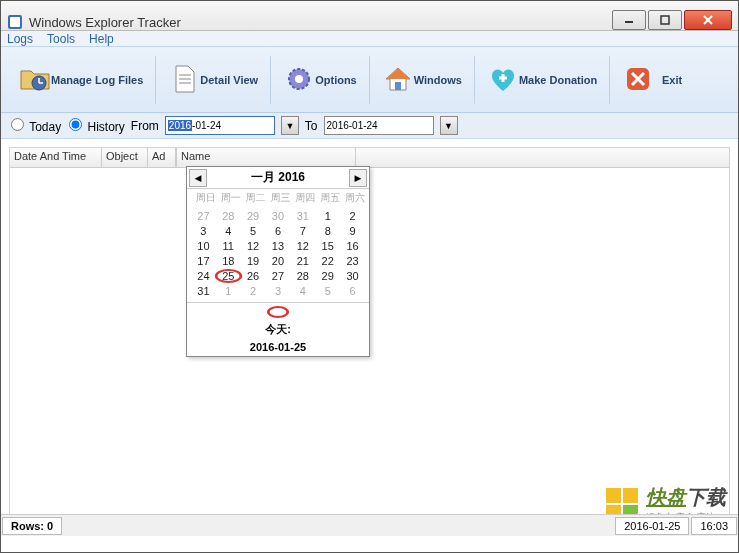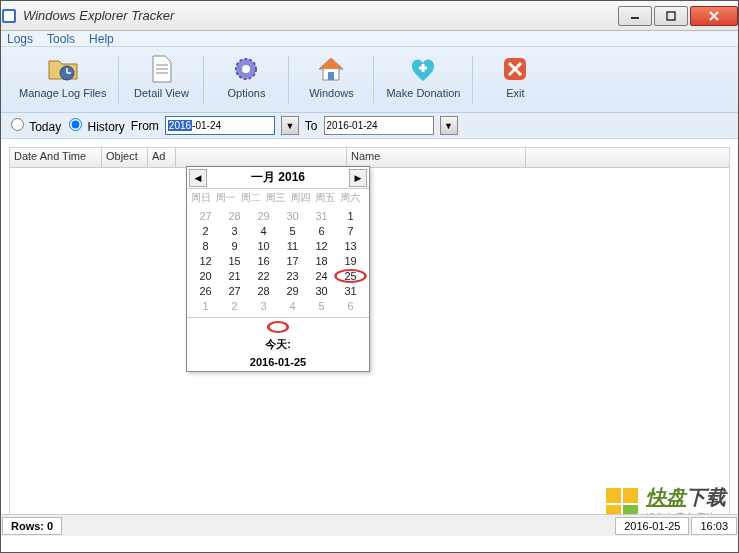--- a/index.html
+++ b/index.html
@@ -1,49 +1,49 @@
 <!DOCTYPE html>
 <html><head>
 <meta charset="utf-8">
 <style>
 * { box-sizing: border-box; margin: 0; padding: 0; font-family: "Segoe UI", Tahoma, sans-serif; }
 body { background: #fff; width: 739px; height: 553px; overflow: hidden; position: relative; border: 1px solid #555; }
 
-.titlebar { height: 30px; background: linear-gradient(#f8f8f8,#e8e8e8); border-bottom: 1px solid #bbb; display: flex; align-items: center; padding: 0 0; font-style: italic; }
+.titlebar { height: 30px; background: linear-gradient(#f8f8f8,#e8e8e8); border-bottom: 1px solid #bbb; display: flex; align-items: flex-end; padding: 0 6px; }
 .titlebar .icon { width: 16px; height: 16px; margin-right: 6px; display:flex;align-items:center;justify-content:center; }
 .titlebar .title { font-size: 13px; color: #333; flex: 1; }
 .winbtns { display: flex; gap: 0; margin-left:auto; }
 .winbtn { width: 34px; height: 20px; border: 1px solid #7a7a7a; background: linear-gradient(#f3f3f3,#ddd); display:flex;align-items:center;justify-content:center; font-size:10px; cursor:pointer; border-radius:2px; margin-left:2px; }
 .winbtn.close { background: linear-gradient(#f08060,#d9432f); color:#fff; width:48px; border-color:#922; }
 
 .menubar { height: 16px; background: #eef3f9; border-bottom:1px solid #c4d6ec; display:flex; align-items:center; padding:0 6px; gap:14px; font-size:12px; color:#2a64aa; }
 .menubar span { cursor:pointer; }
 
 .toolbar { height: 66px; background: linear-gradient(#eaf2fb,#dde9f7); border-bottom:1px solid #b8cee6; display:flex; align-items:center; padding:4px 8px; gap:2px; }
-.tbtn { display:flex; flex-direction:column; align-items:center; justify-content:flex-start; min-width:80px; height:58px; padding:2px 10px; cursor:pointer; border-radius:3px; }
+.tbtn { display:flex; flex-direction:row; align-items:center; justify-content:space-between; min-width:80px; height:58px; padding:2px 10px; cursor:pointer; border-radius:3px;font-weight:bold; }
 .tbtn .ticon { width:32px; height:32px; display:flex;align-items:center;justify-content:center; margin-bottom:2px; }
 .tbtn .tlabel { font-size:11px; color:#2a4466; white-space:nowrap; }
 .tsep { width:1px; height:48px; background:#bcd0e6; }
 
 .filterbar { height: 26px; background:#e6eef8; border-bottom:1px solid #c4d6ec; display:flex; align-items:center; padding:0 8px; font-size:12px; gap:6px; }
 .filterbar input[type=radio]{ margin:0 2px; }
 .dateinput { width:110px; height:19px; border:1px solid #888; font-size:10px; padding:0 2px; background:#fff; display:flex; align-items:center; }
 .dateinput .sel { background:#3068c8; color:#fff; padding:0 1px; }
 .ddbtn { width:18px; height:19px; border:1px solid #888; background:linear-gradient(#f4f4f4,#d4d4d4); display:flex;align-items:center;justify-content:center; cursor:pointer; font-size:9px; }
 
 .content { position:absolute; top:146px; left:8px; right:8px; bottom:30px; border:1px solid #c4d6ec; background:#fff; }
 .colheaders { height:20px; background:linear-gradient(#fcfcfc,#ececec); border-bottom:1px solid #ccc; display:flex; font-size:11px; }
 .colh { border-right:1px solid #ccc; padding:2px 4px; color:#333; cursor:pointer; }
 
 .calendar { position:absolute; top:165px; left:185px; width:184px; background:#fff; border:1px solid #888; z-index:100; font-size:11px; box-shadow:2px 2px 4px rgba(0,0,0,.2); }
 .cal-hdr { height:22px; display:flex; align-items:center; justify-content:space-between; padding:0 2px; border-bottom:1px solid #ccc; }
 .cal-nav { width:18px; height:18px; border:1px solid #aaa; background:#f0f0f0; display:flex;align-items:center;justify-content:center; cursor:pointer; font-size:9px; }
 .cal-title { font-weight:bold; font-size:12px; }
-.cal-dow { display:grid; grid-template-columns:repeat(7,1fr); text-align:left; color:#aaa; padding:2px 4px; font-size:10px; }
-.cal-grid { display:grid; grid-template-columns:repeat(6,1fr); text-align:center; padding:2px 4px 4px; gap:1px 0; }
+.cal-dow { display:grid; grid-template-columns:repeat(7,1fr); text-align:right; color:#aaa; padding:2px 4px; font-size:10px; }
+.cal-grid { display:grid; grid-template-columns:repeat(7,1fr); text-align:center; padding:2px 4px 4px; gap:1px 0; }
 .cal-day { padding:1px 0; cursor:pointer; position:relative; color:#222; }
 .cal-day.faded { color:#aaa; }
 .cal-day.circled::before { content:""; position:absolute; left:2px; right:2px; top:0; bottom:0; border:2px solid #d33; border-radius:50%; transform:scaleX(1.3); }
 .cal-foot { border-top:1px solid #ccc; padding:3px 4px; font-size:11px; font-weight:bold; display:flex; align-items:center; gap:4px;flex-direction:column; }
 .cal-foot .tcircle { width:16px; height:12px; border:2px solid #d33; border-radius:50%; transform:scaleX(1.4); }
 
 .statusbar { position:absolute; bottom:16px; left:0; right:0; height:22px; background:#f0f0f0; border-top:1px solid #ccc; display:flex; align-items:center; font-size:11px; }
 .statusbar .cell { border:1px solid #bbb; padding:2px 8px; margin:1px; background:#fff; }
 .statusbar .spacer { flex:1; }
 
@@ -174,21 +174,21 @@
       <span>2016-01-24</span>
     </div>
   <div class="ddbtn">▼</div>
 </div>
 
 <div class="content">
   <div class="colheaders">
     <div class="colh" style="width:92px">Date And Time</div>
     <div class="colh" style="width:46px">Object</div>
     <div class="colh" style="width:28px">Ad</div>
-    <div class="colh" style="width:180px;border-left:1px solid #ccc;margin-left:170px">Name</div>
+    <div class="colh" style="width:180px;border-left:1px solid #ccc;">Name</div>
   </div>
 </div>
 
 <div class="calendar">
   <div class="cal-hdr">
     <div class="cal-nav">◀</div>
     <div class="cal-title">一月 2016</div>
     <div class="cal-nav">▶</div>
   </div>
   <div class="cal-dow" id="cal-dow">

